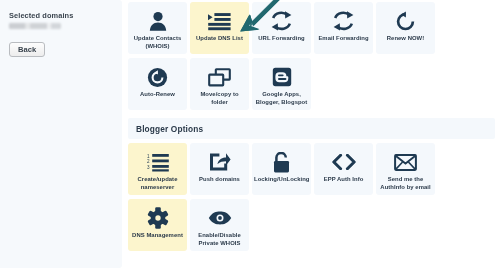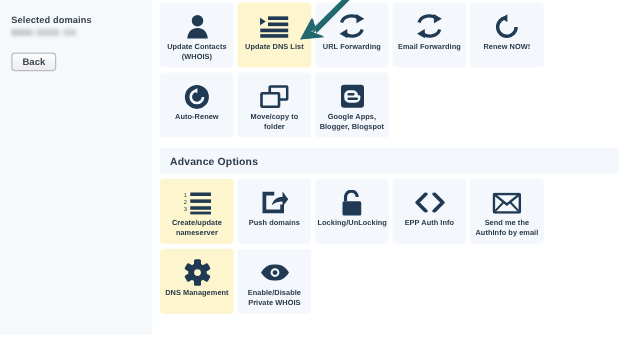--- a/index.html
+++ b/index.html
@@ -238,21 +238,21 @@
         <path d="M7.4 5.2h3.0a4.0 4.0 0 0 1 4.0 4.0h0.9a1.0 1.0 0 0 1 1.0 1.0v1.0
                  a4.0 4.0 0 0 1-4.0 4.0H7.4a4.0 4.0 0 0 1-4.0-4.0V9.2a4.0 4.0 0 0 1 4.0-4.0z" fill="#f4f8fc"></path>
         <rect x="6.0" y="7.4" width="5.6" height="1.9" rx="0.95" fill="#1f3a52"></rect>
         <rect x="6.0" y="11.0" width="8.4" height="1.9" rx="0.95" fill="#1f3a52"></rect>
       </svg>
     </div>
     <div class="tile-label two-line">Google Apps, Blogger, Blogspot</div>
   </div>
 
   <div class="section-header">
-    <div class="section-header-text">Advance Options</div>
+    <div class="section-header-text">Blogger Options</div>
   </div>
 
   <div class="tile highlight" style="left:128px; top:143px; width:59px; height:52px;">
     <div class="tile-icon">
       <svg width="22" height="19" viewBox="0 0 22 19">
         <text x="0" y="4.6" font-family="Liberation Sans, sans-serif" font-size="4.6" fill="#1f3a52">1</text>
         <text x="0" y="10.1" font-family="Liberation Sans, sans-serif" font-size="4.6" fill="#1f3a52">2</text>
         <text x="0" y="15.6" font-family="Liberation Sans, sans-serif" font-size="4.6" fill="#1f3a52">3</text>
         <rect x="5.2" y="1.0" width="16.6" height="2.8" fill="#1f3a52"></rect>
         <rect x="5.2" y="6.5" width="16.6" height="2.8" fill="#1f3a52"></rect>

